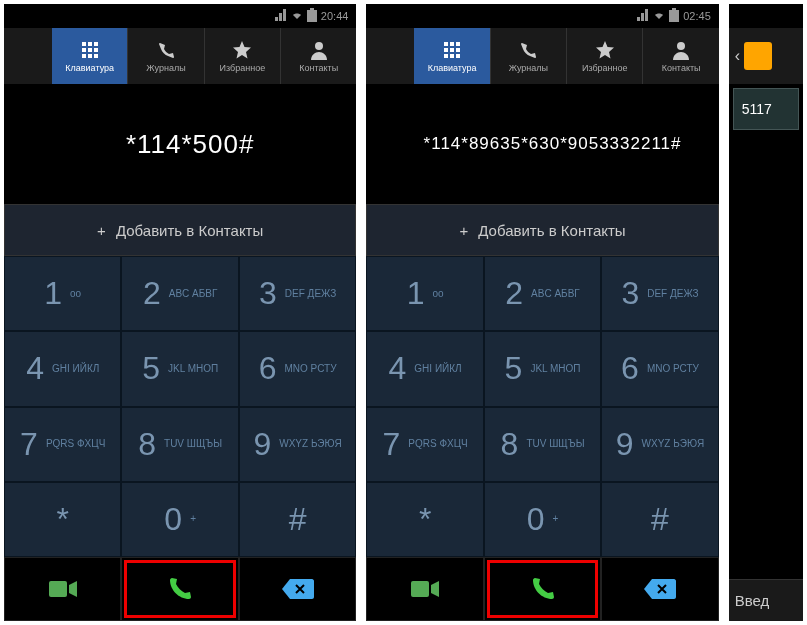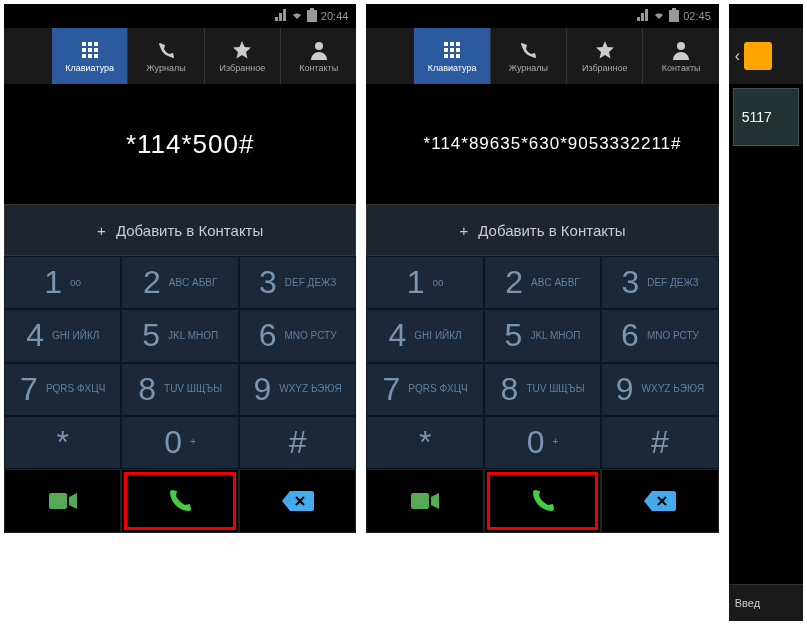--- a/index.html
+++ b/index.html
@@ -5,21 +5,21 @@
     * { margin: 0; padding: 0; box-sizing: border-box; }
     body {
       background: #fff;
       font-family: Arial, sans-serif;
       display: flex;
       gap: 10px;
       padding: 4px;
     }
     .phone {
       width: 356px;
-      height: 529px;
+      height: 617px;
       background: #000;
       display: flex;
       flex-direction: column;
       position: relative;
     }
     .phone-partial {
       width: 75px;
       height: 617px;
       background: #000;
       overflow: hidden;
@@ -145,34 +145,34 @@
     }
     .partial-icon-box {
       width: 28px;
       height: 28px;
       background: #ffa500;
       border-radius: 3px;
     }
     .partial-num {
       background: #233;
       color: #fff;
-      padding: 20px 8px;
+      padding: 12px 8px;
       font-size: 14px;
       margin: 4px;
       border: 1px solid #455;
     }
     .partial-body {
       flex: 1;
       background: #000;
     }
     .partial-bottom {
       background: #1a1a1a;
       padding: 12px 6px;
       color: #ccc;
-      font-size: 11px;
+      font-size: 15px;
       border-top: 1px solid #333;
     }
   </style>
 </head>
 <body>
 
 <div class="phone">
   <div class="status-bar">
     <span>
       <svg width="12" height="12" viewBox="0 0 12 12">

